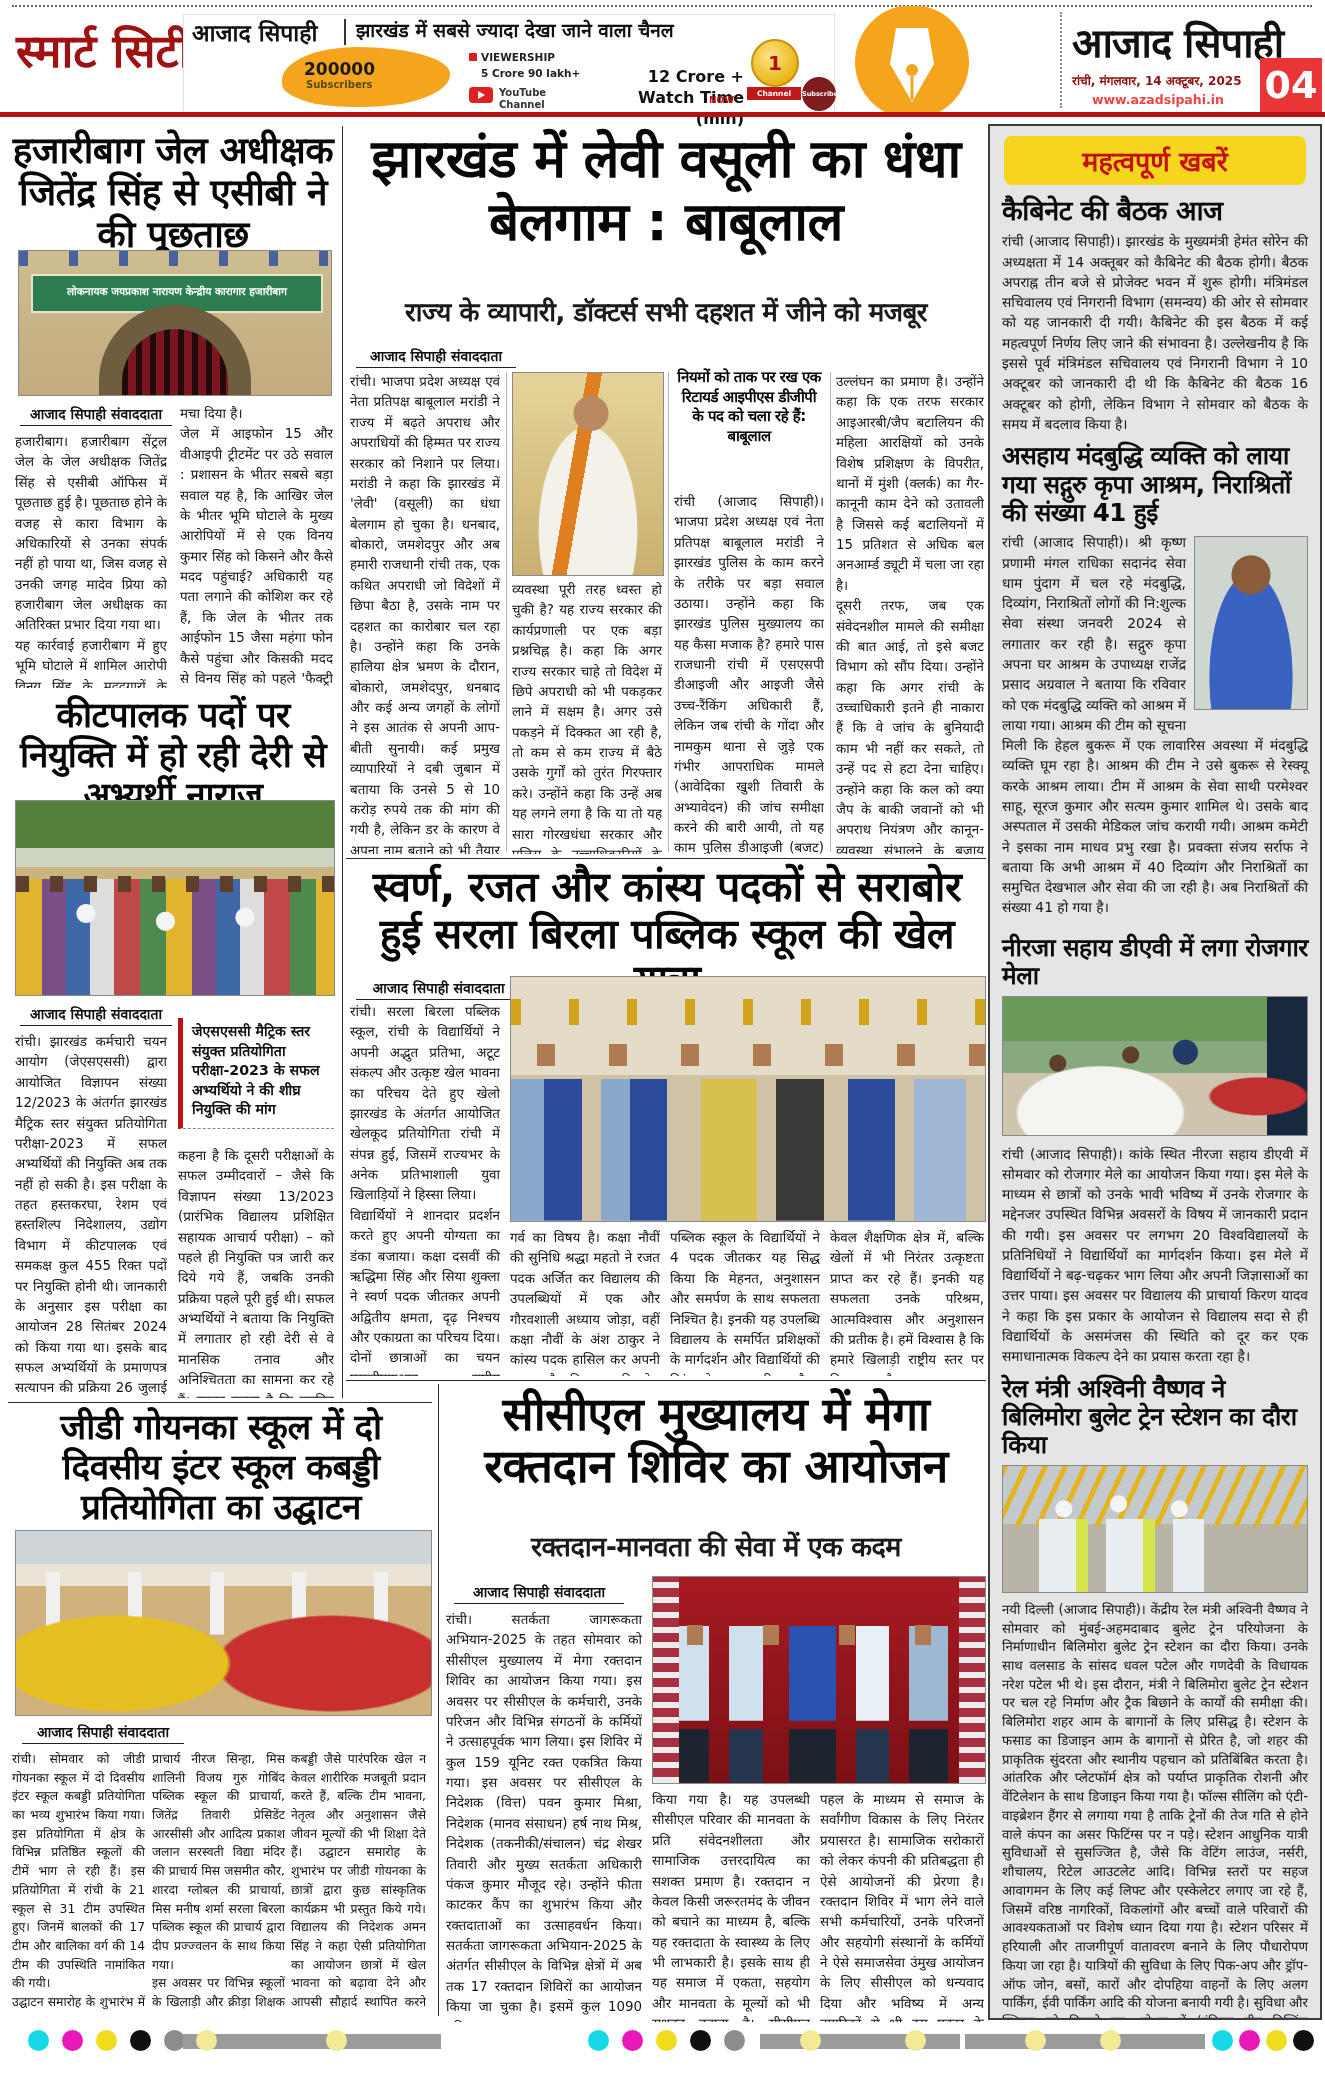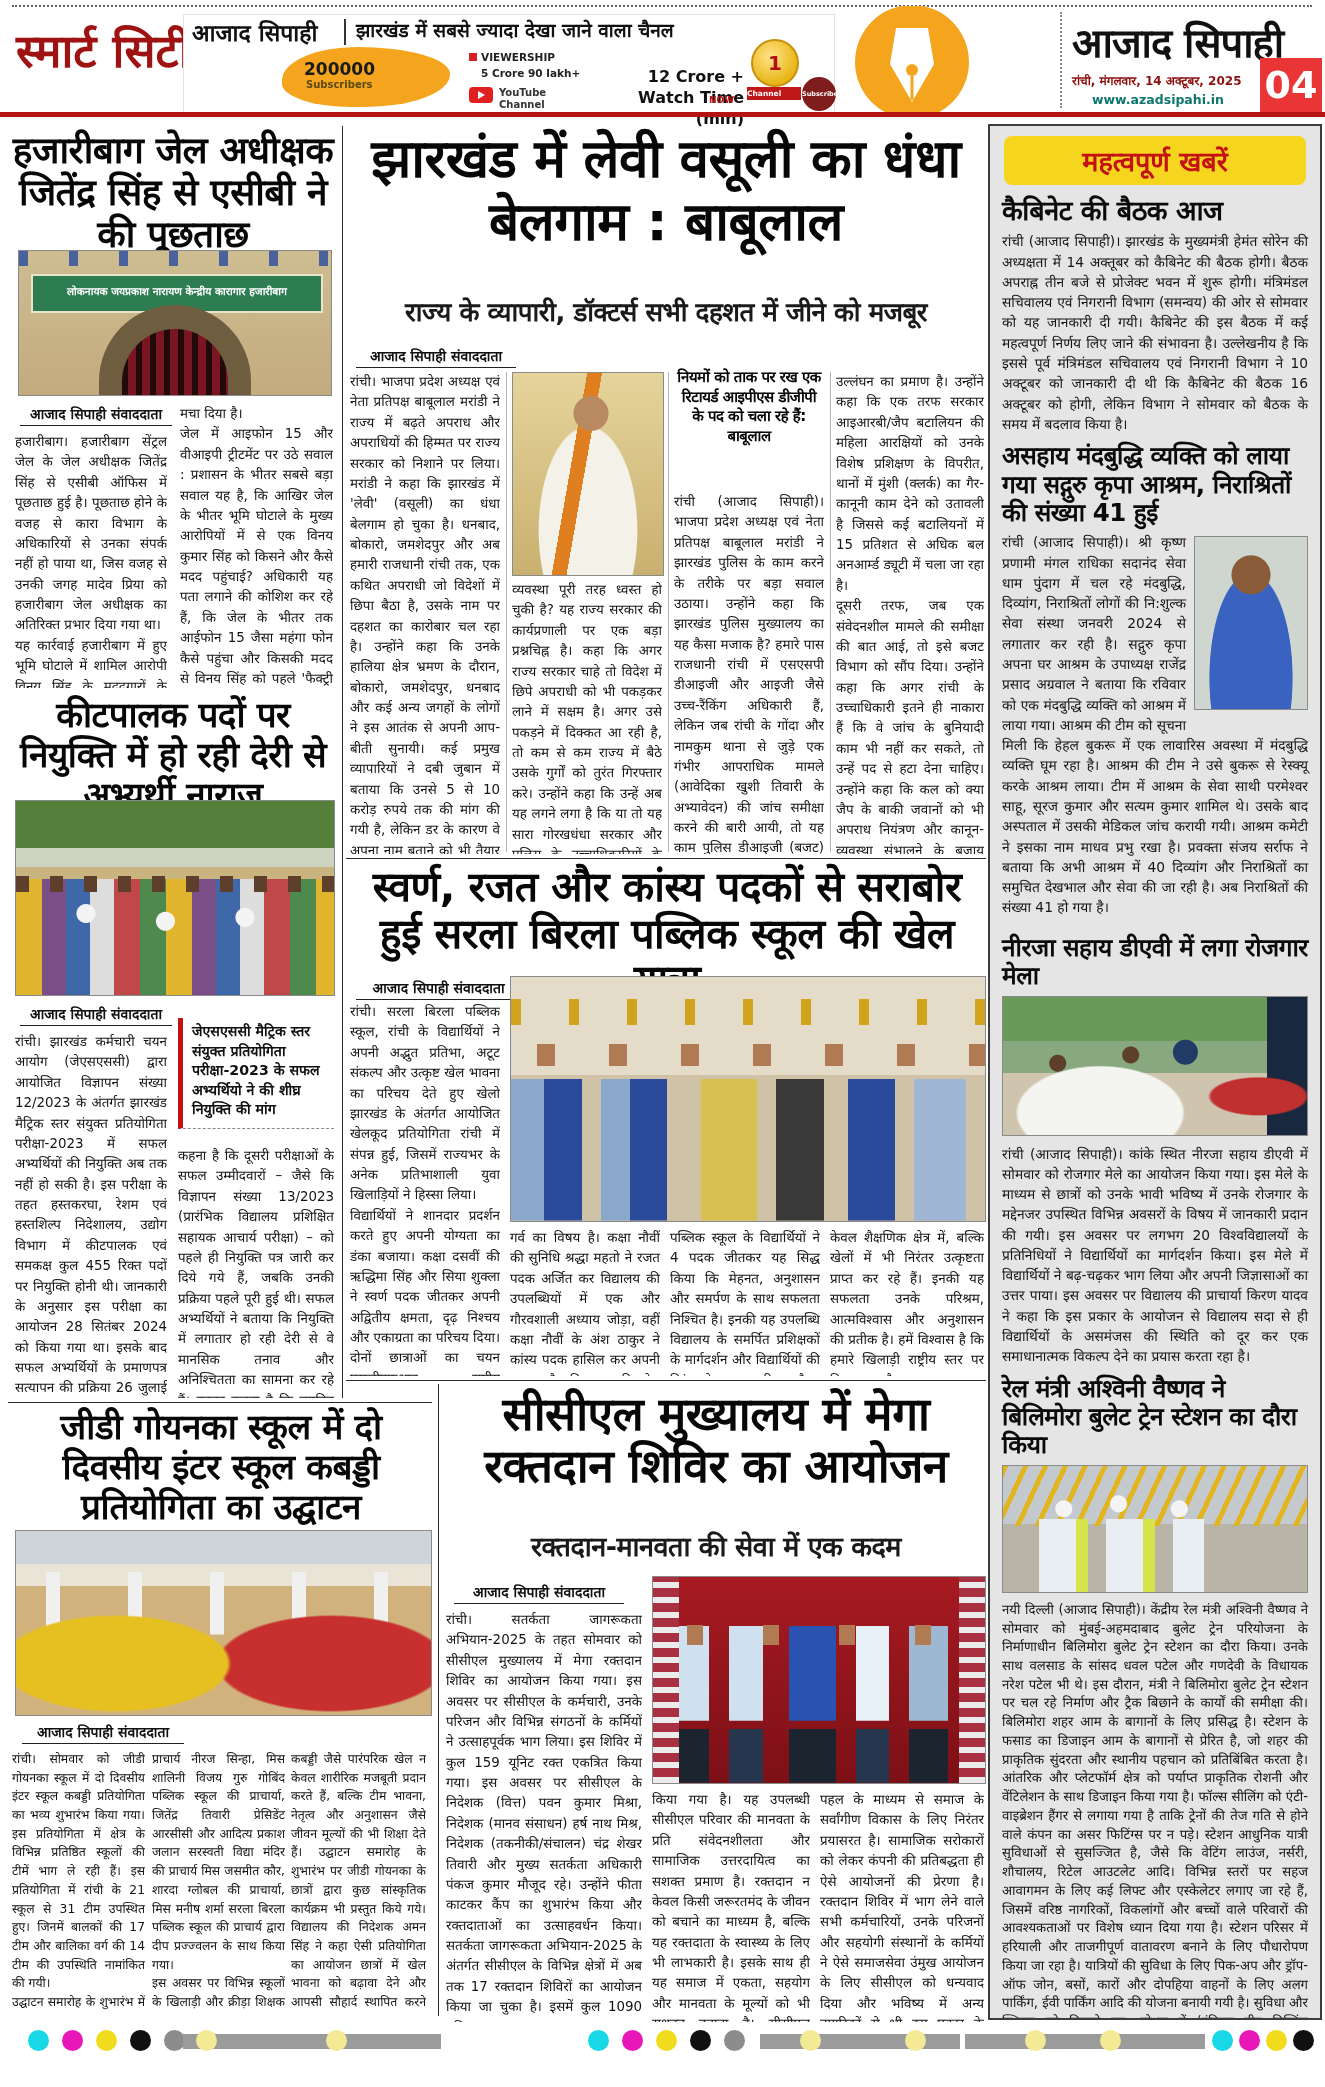--- a/index.html
+++ b/index.html
@@ -14,21 +14,21 @@
   .colrule{width:1px;background:#b5b5b5;}
   .photo{overflow:hidden;border:1px solid #8a8a8a;background-repeat:no-repeat;}
   
   .edition{font-size:46px;font-weight:800;color:#9e1212;line-height:1.0;}
   .promo{background:#fff;border:1px solid #e2e2e2;}
   .promo .brand{font-weight:800;font-size:23px;}
   .promo .tagline{font-weight:800;font-size:19px;}
   .small-b{font-size:10.5px;font-weight:bold;color:#222;line-height:1.25;}
   .masthead{font-size:40px;font-weight:800;letter-spacing:-1px;}
   .dateline{font-size:12px;font-weight:bold;color:#8d1010;}
-  .website{font-size:12.5px;font-weight:bold;color:#0f766e;}
+  .website{font-size:12.5px;font-weight:bold;color:#ef4444;}
   .pagenum{background:#e93535;color:#fff;font-size:38px;font-weight:800;text-align:center;line-height:54px;}
   .redrule{background:#b51212;}
   
   .sidebar{background:#e5e5e5;border:2px solid #3c3c3c;box-sizing:border-box;padding:10px 12px;overflow:hidden;}
   .sb-title{background:#f6d51f;color:#c41111;font-size:27px;font-weight:800;text-align:center;
             border-radius:8px;padding:6px 0;margin:0 2px 10px;}
   .sb-h{font-size:24.5px;font-weight:800;line-height:1.16;margin:8px 0 5px;color:#0b0b0b;letter-spacing:-.5px;}
   .sb-p{font-size:13.8px;line-height:1.47;text-align:justify;margin:0 0 8px;white-space:pre-line;color:#151515;}
   .pull{border-left:5px solid #c01212;border-bottom:1px dashed #888;padding:4px 6px 8px 9px;
         font-weight:bold;font-size:14.2px;line-height:1.38;}
@@ -110,21 +110,21 @@
     <div class="abs" style="left:122px;top:64px;font-size:10px;font-weight:bold;color:#5a4a10;">Subscribers</div>
     <div class="abs small-b" style="left:285px;top:36px;">
       <span style="display:inline-block;width:8px;height:8px;background:#d42020;margin-right:4px;"></span><span>VIEWERSHIP</span>
     </div>
     <div class="abs small-b" style="left:297px;top:52px;">5 Crore 90 lakh+</div>
     <div class="abs" style="left:425px;top:52px;width:135px;text-align:right;font-weight:800;font-size:16px;line-height:1.3;">
       <div>12 Crore +</div>
       <div>Watch Time (min)</div>
     </div>
     <div class="abs" style="left:567px;top:24px;width:44px;height:44px;border-radius:50%;background:radial-gradient(circle at 40% 35%,#ffe38a,#e8b616 70%);border:2px solid #c89010;text-align:center;line-height:44px;font-weight:800;color:#b01010;font-size:20px;"><span>1</span></div>
-    <div class="abs" style="left:563px;top:72px;width:54px;height:13px;background:#c01818;color:#fff;font-size:7.5px;font-weight:bold;line-height:13px;">Channel</div>
+    <div class="abs" style="left:563px;top:72px;width:54px;height:13px;background:#c01818;color:#fff;font-size:7.5px;font-weight:bold;text-align:center;line-height:13px;">Channel</div>
     <div class="abs" style="left:285px;top:72px;width:24px;height:16px;background:#e02020;border-radius:4px;">
       <span style="position:absolute;left:9px;top:4px;width:0;height:0;border-left:7px solid #fff;border-top:4px solid transparent;border-bottom:4px solid transparent;"></span>
     </div>
     <div class="abs" style="left:315px;top:72px;font-size:10px;font-weight:bold;width:70px;line-height:1.2;color:#333;">YouTube Channel</div>
     <div class="abs" style="left:525px;top:80px;font-size:9px;font-weight:800;color:#c01212;">NOW</div>
     <div class="abs" style="left:618px;top:62px;width:34px;height:34px;border-radius:50%;background:#7f1d1d;color:#fff;font-size:6.5px;font-weight:bold;text-align:center;line-height:34px;">Subscribe</div>
   </div>
 
   <svg class="abs" style="left:848px;top:6px;" width="128" height="106" viewBox="0 0 128 106">
     <circle cx="64" cy="56" r="57" fill="#f5a51d"></circle>

